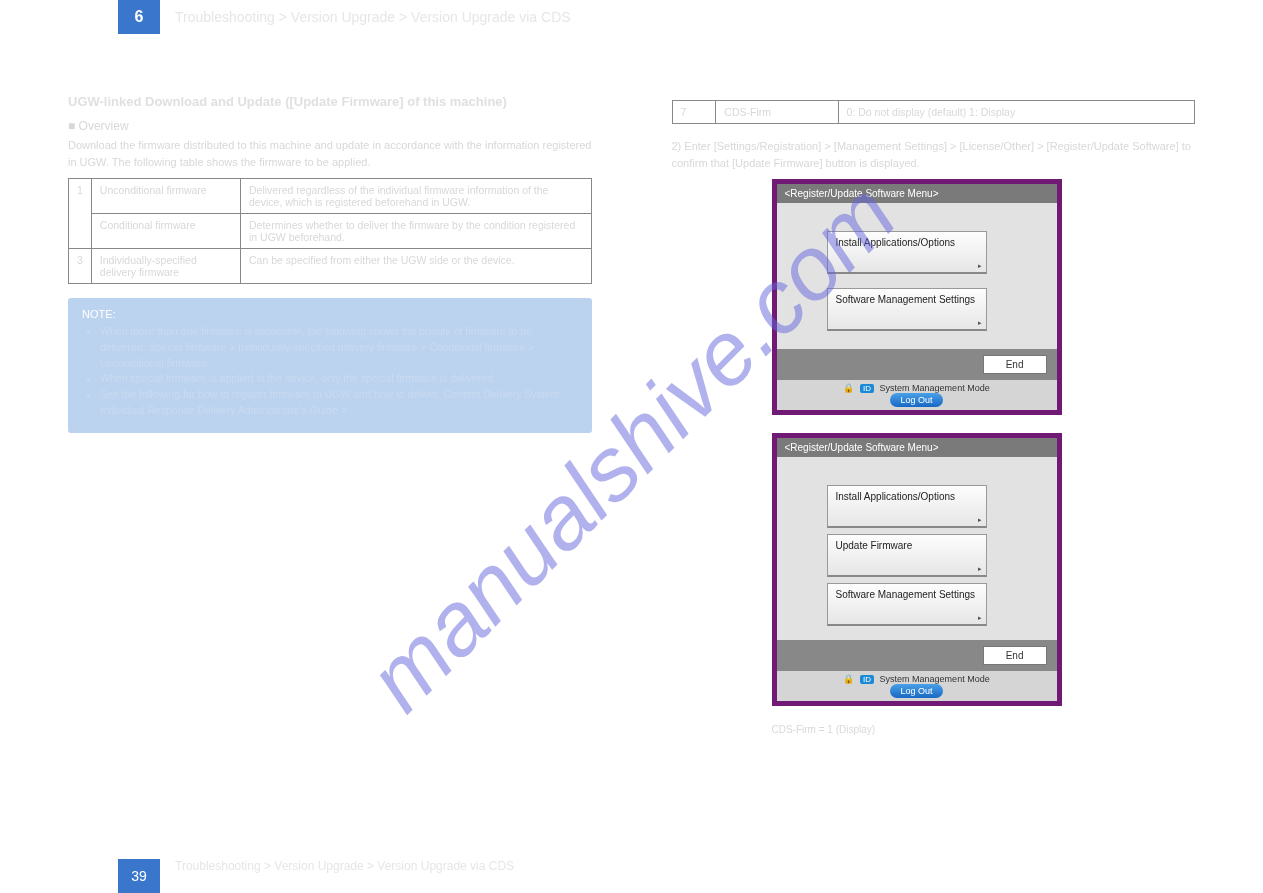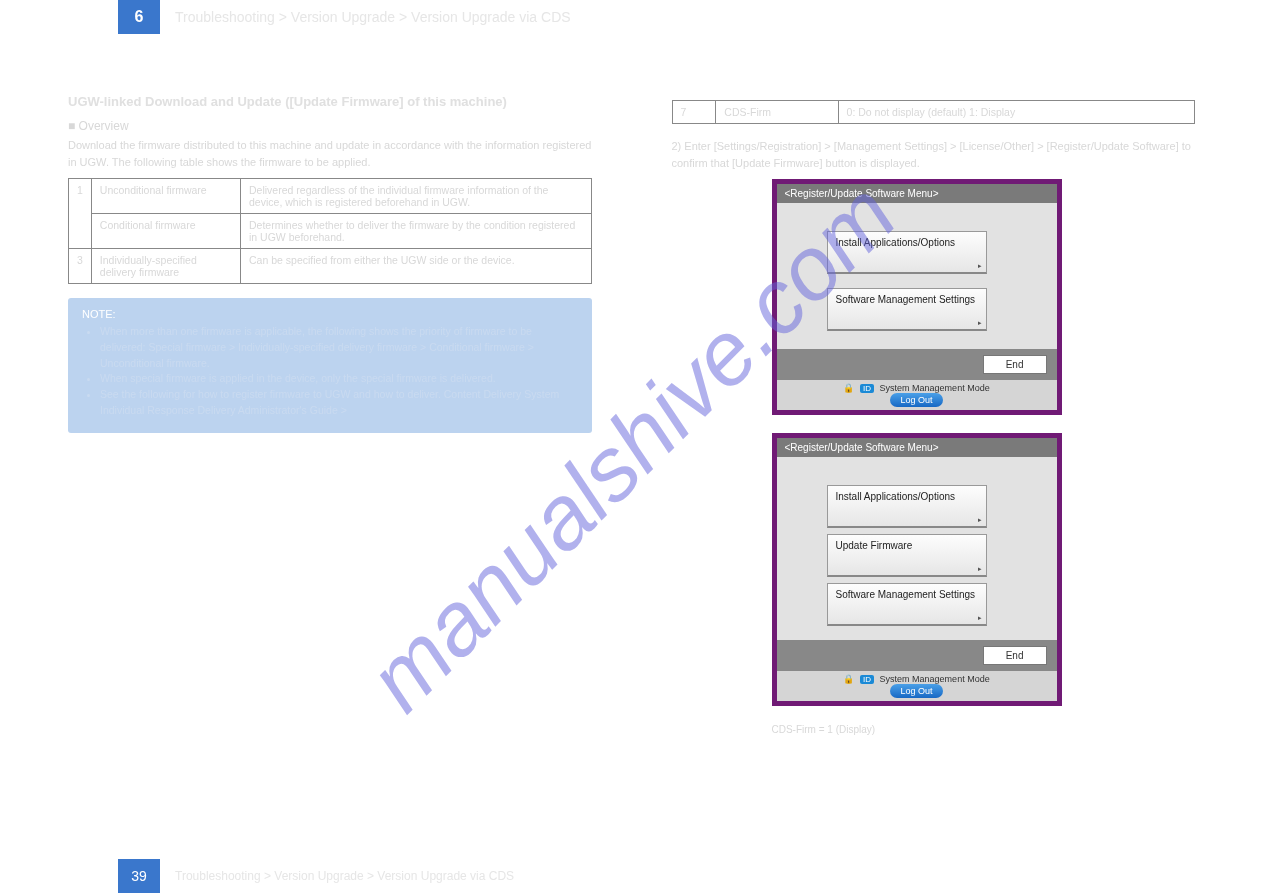--- a/index.html
+++ b/index.html
@@ -164,21 +164,20 @@
     font-size: 8px;
     margin-right: 3px;
     border-radius: 2px;
   }
   .lock { color: #888; margin-right: 3px; font-size: 9px; }
   .footer {
     position: absolute;
     bottom: 0;
     left: 118px;
     display: flex;
-    align-items: center;
   }
   .footer-box {
     width: 42px;
     height: 34px;
     background: #3a77cc;
     color: #fff;
     display: flex;
     align-items: center;
     justify-content: center;
     font-size: 14px;

